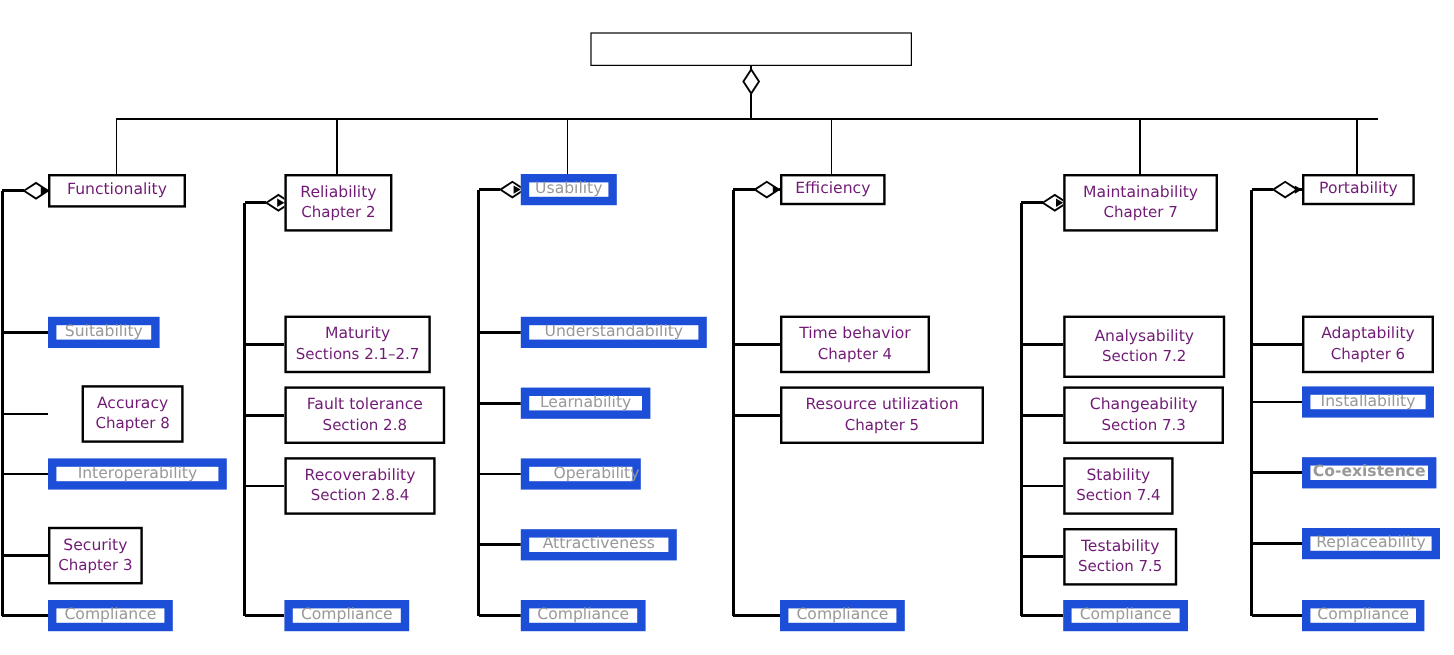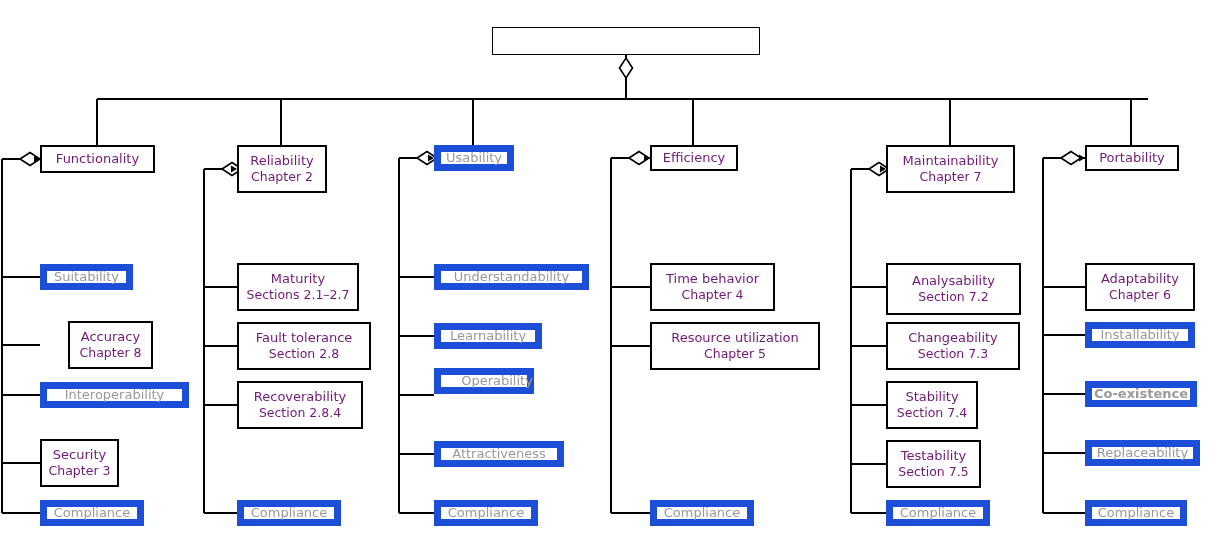--- a/index.html
+++ b/index.html
@@ -175,21 +175,21 @@
       </div>
       <div class="node inactive" style="left: 434px; top: 145px; width: 80px; height: 26px;">
         <span class="ln fs13">Usability</span>
       </div>
       <div class="node inactive" style="left: 434px; top: 264px; width: 155px; height: 26px;">
         <span class="ln fs13">Understandability</span>
       </div>
       <div class="node inactive" style="left: 434px; top: 323px; width: 108px; height: 26px;">
         <span class="ln fs13">Learnability</span>
       </div>
-      <div class="node inactive" style="left: 434px; top: 368px; width: 100px; height: 26px; padding-left: 26px;">
+      <div class="node inactive" style="left: 434px; top: 382px; width: 100px; height: 26px; padding-left: 26px;">
         <span class="ln fs13">Operability</span>
       </div>
       <div class="node inactive" style="left: 434px; top: 441px; width: 130px; height: 26px;">
         <span class="ln fs13">Attractiveness</span>
       </div>
       <div class="node inactive" style="left: 434px; top: 500px; width: 104px; height: 26px;">
         <span class="ln fs13">Compliance</span>
       </div>
       <div class="node active" style="left: 650px; top: 145px; width: 88px; height: 26px;">
         <span class="ln fs13">Efficiency</span>

